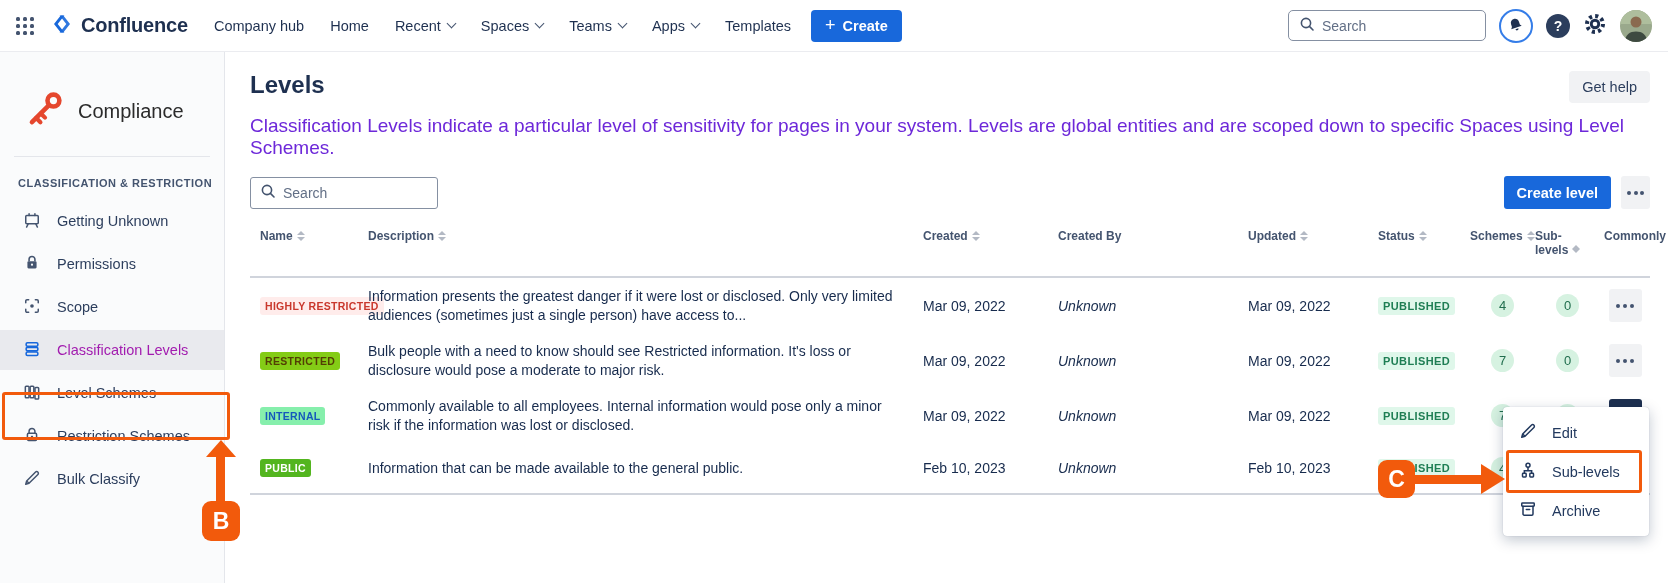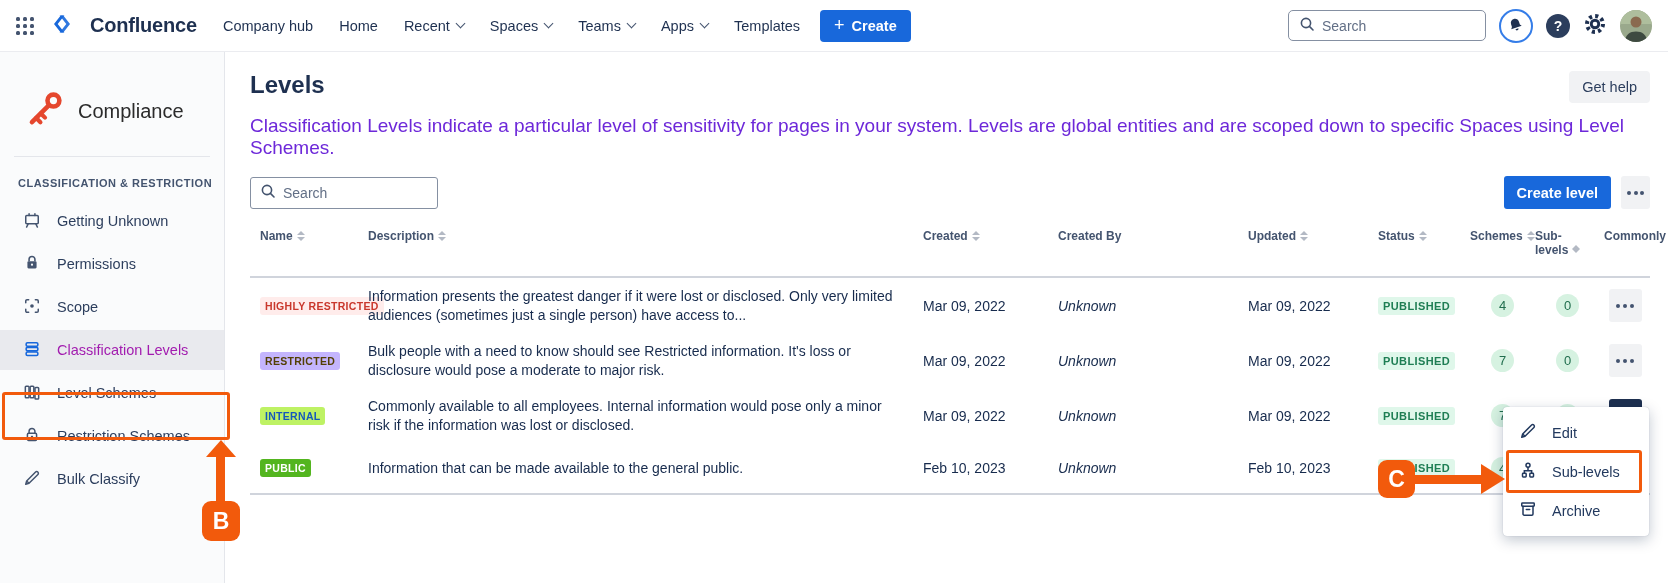--- a/index.html
+++ b/index.html
@@ -5,21 +5,21 @@
   * { margin:0; padding:0; box-sizing:border-box; }
   html,body { background:#fff; }
   body { font-family:"Liberation Sans", sans-serif; color:#172B4D; }
   .page { position:relative; width:1668px; height:583px; overflow:hidden; background:#fff; }
 
   
   .topbar { position:absolute; top:0; left:0; right:0; height:52px; background:#fff;
             border-bottom:1px solid #EBECF0; display:flex; align-items:center; padding:0 16px 0 14px; z-index:20; }
   .grid-icon { width:22px; height:22px; display:grid; grid-template-columns:repeat(3,1fr); gap:3px; padding:2px; cursor:pointer; }
   .grid-icon span { width:4px; height:4px; border-radius:1.5px; background:#44546F; }
-  .brand { display:flex; align-items:center; gap:16px; margin-left:14px; }
+  .brand { display:flex; align-items:center; gap:7px; margin-left:14px; }
   .brand-name { font-size:20px; font-weight:700; color:#1E3050; letter-spacing:-0.2px; }
   .topnav { display:flex; align-items:center; gap:26px; margin-left:26px; }
   .topnav-item { display:flex; align-items:center; gap:7px; font-size:14.5px; font-weight:500; color:#1E3050; cursor:pointer; white-space:nowrap; }
   .chev { width:7px; height:7px; border-right:1.8px solid #44546F; border-bottom:1.8px solid #44546F; transform:rotate(45deg); margin-top:-4px; }
   .create-btn { margin-left:20px; height:32px; background:#1868DB; color:#fff; border:none; border-radius:4px;
                 display:flex; align-items:center; gap:7px; padding:0 14px; font-size:14.5px; font-weight:600; cursor:pointer; }
   .create-plus { font-size:18px; font-weight:400; line-height:1; margin-top:-2px; }
   .topbar-right { margin-left:auto; display:flex; align-items:center; gap:13px; }
   .top-search { width:198px; height:31px; border:1.5px solid #8590A2; border-radius:5px; display:flex; align-items:center; gap:7px; padding:0 10px; background:#fff; }
   .top-search input { border:none; outline:none; font-size:14px; width:140px; color:#172B4D; font-family:inherit; background:transparent; }
@@ -69,22 +69,22 @@
   .sort b { width:0; height:0; border-left:4px solid transparent; border-right:4px solid transparent; display:block; }
   .sort .up { border-bottom:4px solid #B3B9C4; }
   .sort .dn { border-top:4px solid #B3B9C4; }
   .r155 { height:55px; } .r452 { height:52px; border-bottom:2px solid #D0D4DC; }
   .cell { font-size:14px; color:#172B4D; }
   .cell.pad { padding-left:10px; }
   .cell.desc { padding-right:18px; line-height:19px; }
   .cell.italic { font-style:italic; }
   .name-badge { display:inline-block; font-size:10.5px; font-weight:700; letter-spacing:.3px; padding:3px 5px; border-radius:3px; white-space:nowrap; }
   .badge-hr { background:#FFECEB; color:#C9372C; }
-  .badge-r  { background:#c4b5fd; color:#533F04; }
-  .badge-i  { background:#bef264; color:#1558BC; }
+  .badge-r  { background:#84cc16; color:#533F04; }
+  .badge-i  { background:#86efac; color:#1558BC; }
   .badge-p  { background:#53B51F; color:#FFFFFF; }
   .lozenge { display:inline-block; background:#DFF7EA; color:#1F7E54; font-size:11px; font-weight:700; letter-spacing:.4px; padding:3px 5px; border-radius:3px; }
   .ccell { display:flex; justify-content:center; }
   .count-circle { width:23px; height:23px; border-radius:50%; background:#D6F2E1; color:#216E4E; font-size:13px; display:flex; align-items:center; justify-content:center; }
   .count-circle:empty { background:transparent; }
   .row-actions { width:33px; height:33px; border:none; border-radius:3px; background:#F1F2F4; display:flex; align-items:center; justify-content:center; gap:3px; cursor:pointer; }
   .row-actions.active { background:#1E3050; }
   .row-actions.active i { background:#fff; }
   .row-actions i { width:4px; height:4px; border-radius:50%; background:#44546F; display:block; }
 

